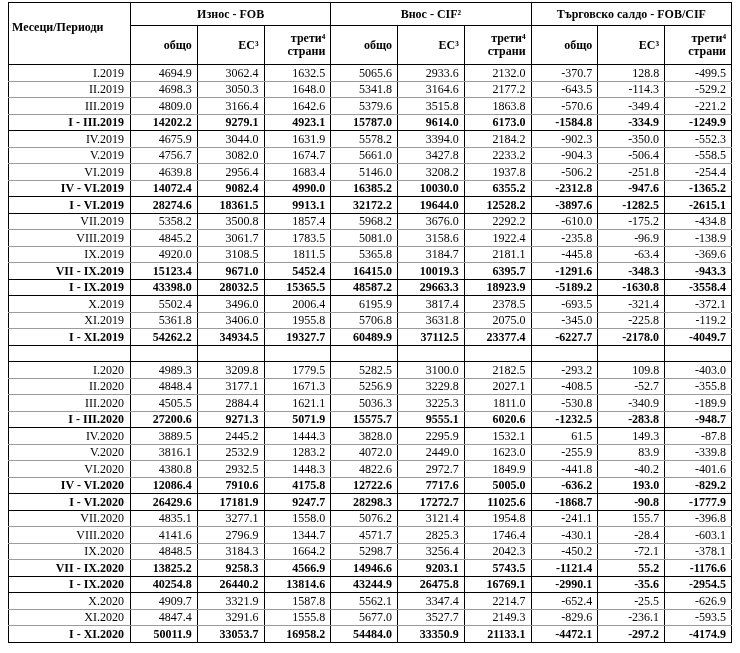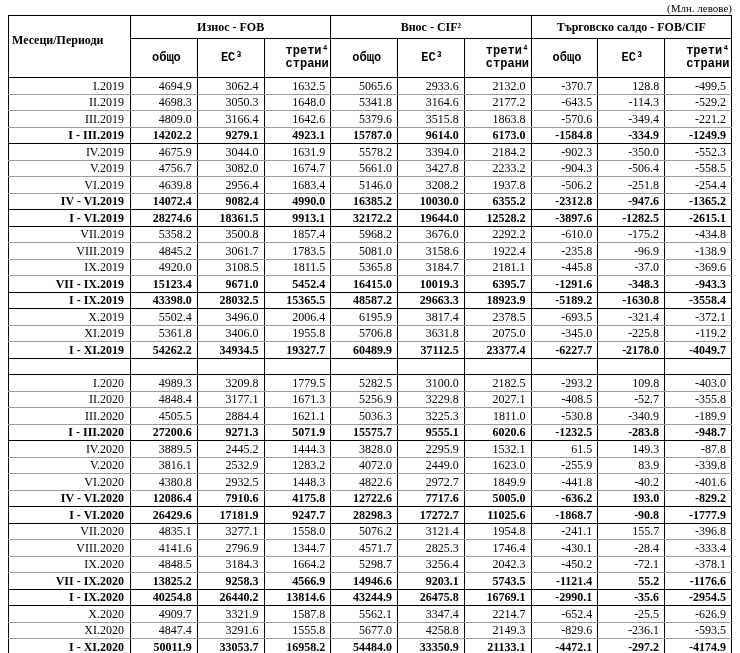--- a/index.html
+++ b/index.html
@@ -38,24 +38,23 @@
   th.group {
     height: 20px;
     text-align: center;
     vertical-align: middle;
     padding: 1px 8px;
   }
   th.sub {
     height: 34px;
     text-align: right;
     vertical-align: middle;
-    padding: 2px 21px;
+    padding: 2px 5px;
     white-space: pre-line;
     line-height: 13px;
-    font-family: Liberation Mono, monospace;
   }
   tbody td {
     font-size: 12px;
     height: 15.5px;
     line-height: 14px;
     padding: 0 5px;
     text-align: right;
     border-left: 1px solid #000;
     border-right: 1px solid #000;
     border-top: 1px solid #9b9b9b;
@@ -70,21 +69,20 @@
   }
   tbody tr.spacer td {
     border-top: 1.5px solid #000;
     border-bottom: 1.5px solid #000;
   }
 </style>
 </head>
 <body>
 
 <div class="page">
-  <div class="caption">(Млн. левове)</div>
   <table class="trade-table">
     <colgroup>
       <col class="c-label">
       <col>
         <col>
         <col>
         <col>
         <col>
         <col>
         <col>
@@ -248,21 +246,21 @@
         </tr>
         <tr class="month">
           <td class="label">IX.2019</td>
           <td>4920.0</td>
           <td>3108.5</td>
           <td>1811.5</td>
           <td>5365.8</td>
           <td>3184.7</td>
           <td>2181.1</td>
           <td>-445.8</td>
-          <td>-37.0</td>
+          <td>-63.4</td>
           <td>-369.6</td>
         </tr>
         <tr class="period">
           <td class="label">VII - IX.2019</td>
           <td>15123.4</td>
           <td>9671.0</td>
           <td>5452.4</td>
           <td>16415.0</td>
           <td>10019.3</td>
           <td>6395.7</td>
@@ -453,21 +451,21 @@
         <tr class="month">
           <td class="label">VIII.2020</td>
           <td>4141.6</td>
           <td>2796.9</td>
           <td>1344.7</td>
           <td>4571.7</td>
           <td>2825.3</td>
           <td>1746.4</td>
           <td>-430.1</td>
           <td>-28.4</td>
-          <td>-333.4</td>
+          <td>-603.1</td>
         </tr>
         <tr class="month">
           <td class="label">IX.2020</td>
           <td>4848.5</td>
           <td>3184.3</td>
           <td>1664.2</td>
           <td>5298.7</td>
           <td>3256.4</td>
           <td>2042.3</td>
           <td>-450.2</td>
@@ -509,21 +507,21 @@
           <td>-652.4</td>
           <td>-25.5</td>
           <td>-626.9</td>
         </tr>
         <tr class="month">
           <td class="label">XI.2020</td>
           <td>4847.4</td>
           <td>3291.6</td>
           <td>1555.8</td>
           <td>5677.0</td>
-          <td>4258.8</td>
+          <td>3527.7</td>
           <td>2149.3</td>
           <td>-829.6</td>
           <td>-236.1</td>
           <td>-593.5</td>
         </tr>
         <tr class="period">
           <td class="label">I - XI.2020</td>
           <td>50011.9</td>
           <td>33053.7</td>
           <td>16958.2</td>

